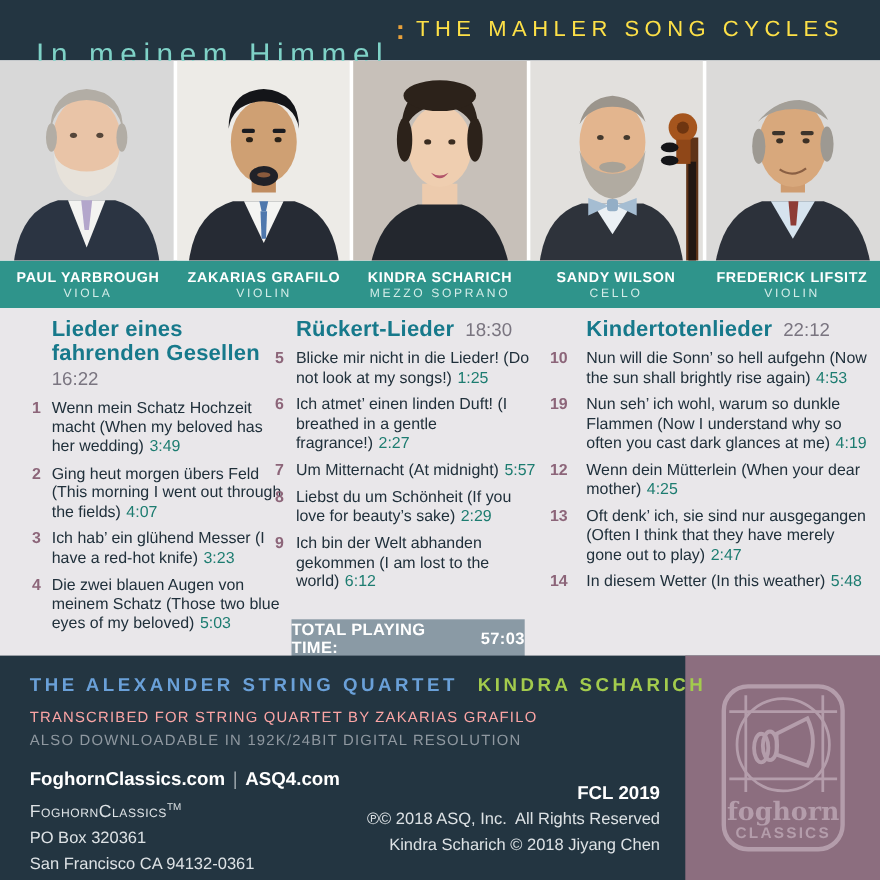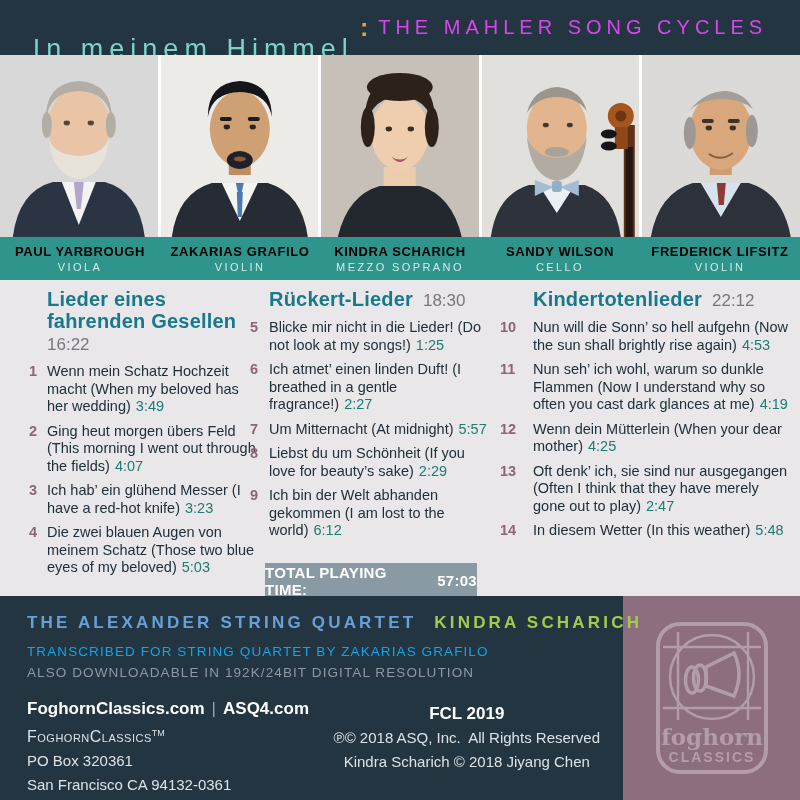--- a/index.html
+++ b/index.html
@@ -4,29 +4,29 @@
 <style>
   html,body{margin:0;padding:0;background:#555;}
   .page{
     position:relative;width:800px;height:800px;overflow:hidden;
     font-family:"Liberation Sans",sans-serif;background:#e9e7ea;margin:0 auto;
   }
   
   .header{height:55px;background:#233541;display:flex;align-items:center;justify-content:center;}
   .t-de{color:#7fd2c7;font-size:27px;font-weight:400;letter-spacing:6px;margin-top:43px;}
   .t-colon{color:#e9a13b;font-size:25px;font-weight:700;margin:0 10px 0 6px;}
-  .t-en{color:#d946ef;font-size:20px;font-weight:400;letter-spacing:5px;}
+  .t-en{color:#fde047;font-size:20px;font-weight:400;letter-spacing:5px;}
   
   .photos{height:182px;display:flex;gap:3px;background:#ffffff;}
   .photo{flex:1;position:relative;overflow:hidden;}
   .photo svg{display:block;width:100%;height:100%;}
   
   .namebar{height:43px;background:#2f948b;display:flex;}
   .namecell{flex:1;display:flex;flex-direction:column;align-items:center;justify-content:center;}
-  .artist-name{color:#000000;font-size:13px;font-weight:700;letter-spacing:.6px;white-space:nowrap;}
+  .artist-name{color:#ffffff;font-size:13px;font-weight:700;letter-spacing:.6px;white-space:nowrap;}
   .artist-role{color:#d2ece8;font-size:11px;letter-spacing:2.4px;margin-top:2px;white-space:nowrap;}
   
   .main{position:relative;height:316px;background:#e9e7ea;padding-left:17px;}
   .col{position:absolute;top:8px;}
   .col1{left:26px;width:233px;}
   .col2{left:247px;width:245px;}
   .col3{left:500px;width:292px;}
   .cycle-head{margin-bottom:8px;}
   .col1 .cycle-head{margin-left:21px;}
   .col2 .cycle-head{margin-left:22px;}
@@ -45,28 +45,28 @@
   .total-bar{position:absolute;left:265px;top:283px;width:212px;height:35px;background:#8a9aa5;
     display:flex;align-items:center;justify-content:center;gap:9px;
     color:#ffffff;font-size:15px;font-weight:700;letter-spacing:.3px;}
   
   .footer{position:relative;height:204px;background:#233541;}
   .logo-panel{position:absolute;right:0;top:0;width:177px;height:204px;background:#8c6e7f;}
   .logo-panel svg{position:absolute;left:31px;top:24px;}
   .f-line1{position:absolute;left:27px;top:17px;font-size:17px;font-weight:700;letter-spacing:3.2px;white-space:nowrap;}
   .ensemble{color:#6aa0d8;}
   .soloist{color:#a3cb4d;margin-left:10px;}
-  .f-line2{position:absolute;left:27px;top:48px;font-size:13.5px;letter-spacing:1.1px;color:#0ea5e9;}
+  .f-line2{position:absolute;left:27px;top:48px;font-size:13.5px;letter-spacing:1.1px;color:#fca5a5;}
   .f-line3{position:absolute;left:27px;top:69px;font-size:13.5px;letter-spacing:1.1px;color:#8f98a0;}
   .f-left{position:absolute;left:27px;top:101px;color:#dde2e5;font-size:15px;line-height:24px;}
   .f-url{font-size:17px;font-weight:700;color:#ffffff;}
   .f-url .divider{font-weight:400;color:#9aa3aa;margin:0 7px;}
   .f-brand{font-variant:small-caps;font-size:16px;letter-spacing:.5px;}
   .f-brand sup{font-size:9px;letter-spacing:0;}
-  .f-right{position:absolute;right:200px;top:106px;color:#dde2e5;font-size:15px;line-height:24px;text-align:center;}
+  .f-right{position:absolute;right:200px;top:113px;color:#dde2e5;font-size:15px;line-height:24px;text-align:right;}
   .f-cat{font-size:17px;font-weight:700;color:#ffffff;}
 </style>
 </head>
 <body>
 
 <div class="page">
 
   <div class="header">
     <span class="t-de">In meinem Himmel</span>
     <span class="t-colon">:</span>
@@ -243,21 +243,21 @@
 
     <div class="col col3">
       <div class="cycle-head">
         <span class="cycle-title">Kindertotenlieder</span><span class="cycle-duration">22:12</span>
       </div>
       <div class="track">
         <span class="tnum">10</span>
         <span class="ttext"><span>Nun will die Sonn’ so hell aufgehn (Now the sun shall brightly rise again)</span><span class="ttime">4:53</span></span>
       </div>
       <div class="track">
-        <span class="tnum">11</span>
+        <span class="tnum">19</span>
         <span class="ttext"><span>Nun seh’ ich wohl, warum so dunkle Flammen (Now I understand why so often you cast dark glances at me)</span><span class="ttime">4:19</span></span>
       </div>
       <div class="track">
         <span class="tnum">12</span>
         <span class="ttext"><span>Wenn dein Mütterlein (When your dear mother)</span><span class="ttime">4:25</span></span>
       </div>
       <div class="track">
         <span class="tnum">13</span>
         <span class="ttext"><span>Oft denk’ ich, sie sind nur ausgegangen (Often I think that they have merely gone out to play)</span><span class="ttime">2:47</span></span>
       </div>

